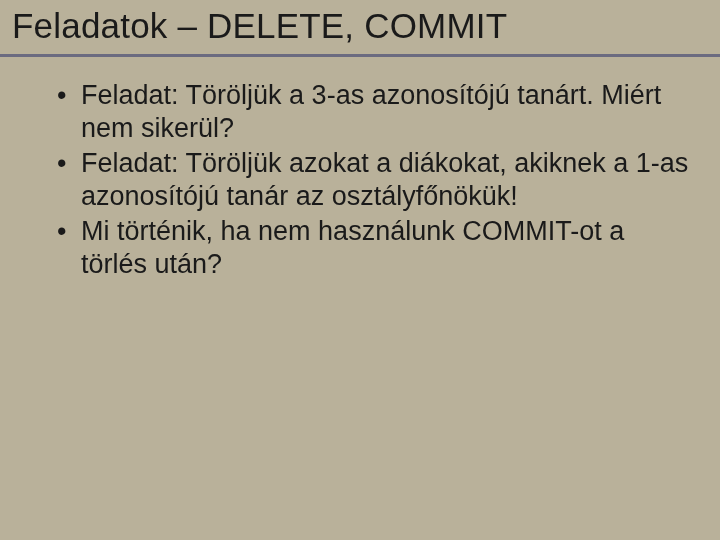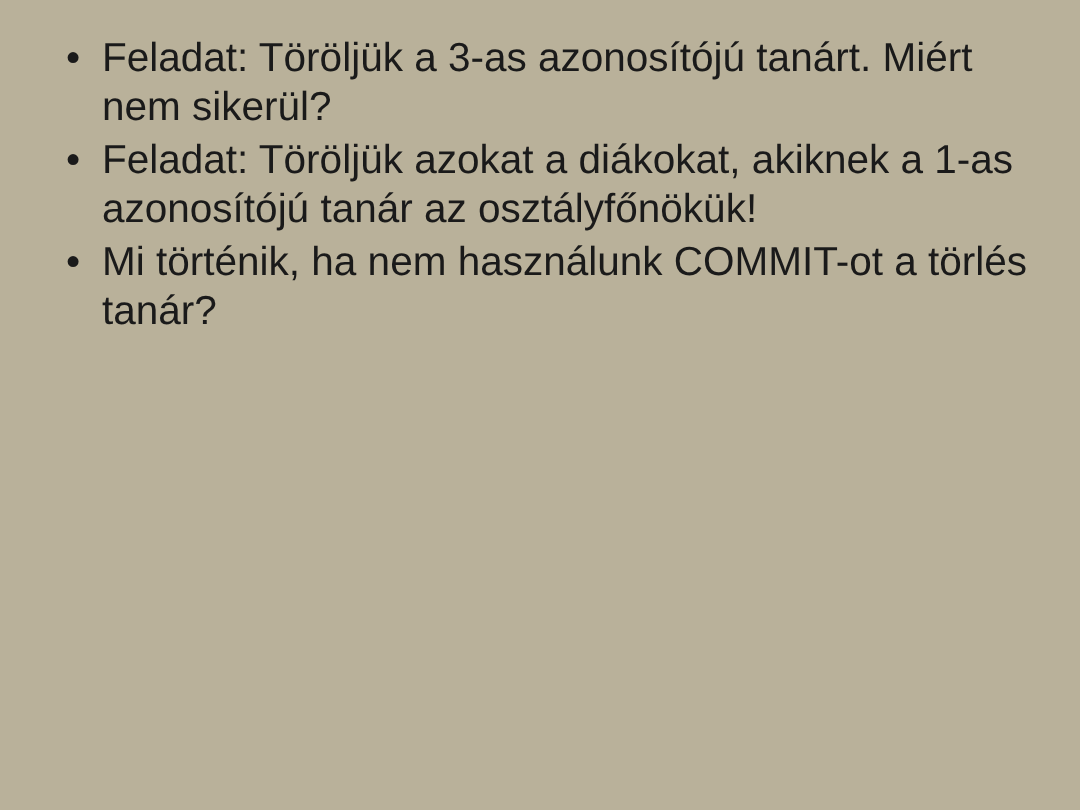--- a/index.html
+++ b/index.html
@@ -24,20 +24,21 @@
   }
   .title-area h1 {
     margin: 0;
     font-size: 35px;
     font-weight: 400;
     color: #1a1a1a;
     letter-spacing: 0.2px;
   }
   .body-area {
     padding: 22px 30px 0 44px;
+    margin-left: 13px;
   }
   ul.bullets {
     margin: 0;
     padding: 0;
     list-style: none;
   }
   ul.bullets > li {
     position: relative;
     padding-left: 24px;
     font-size: 27px;
@@ -51,20 +52,23 @@
     left: 0;
     top: 0;
     font-size: 27px;
     color: #1a1a1a;
   }
 </style>
 </head>
 <body>
 
 <div class="slide">
+  <div class="title-area">
+    <h1>Feladatok – DELETE, COMMIT</h1>
+  </div>
   <div class="body-area">
     <ul class="bullets">
       <li>Feladat: Töröljük a 3-as azonosítójú tanárt. Miért nem sikerül?</li>
       <li>Feladat: Töröljük azokat a diákokat, akiknek a 1-as azonosítójú tanár az osztályfőnökük!</li>
-      <li>Mi történik, ha nem használunk COMMIT-ot a törlés tanár?</li>
+      <li>Mi történik, ha nem használunk COMMIT-ot a törlés után?</li>
     </ul>
   </div>
 </div>
 
 </body></html>

